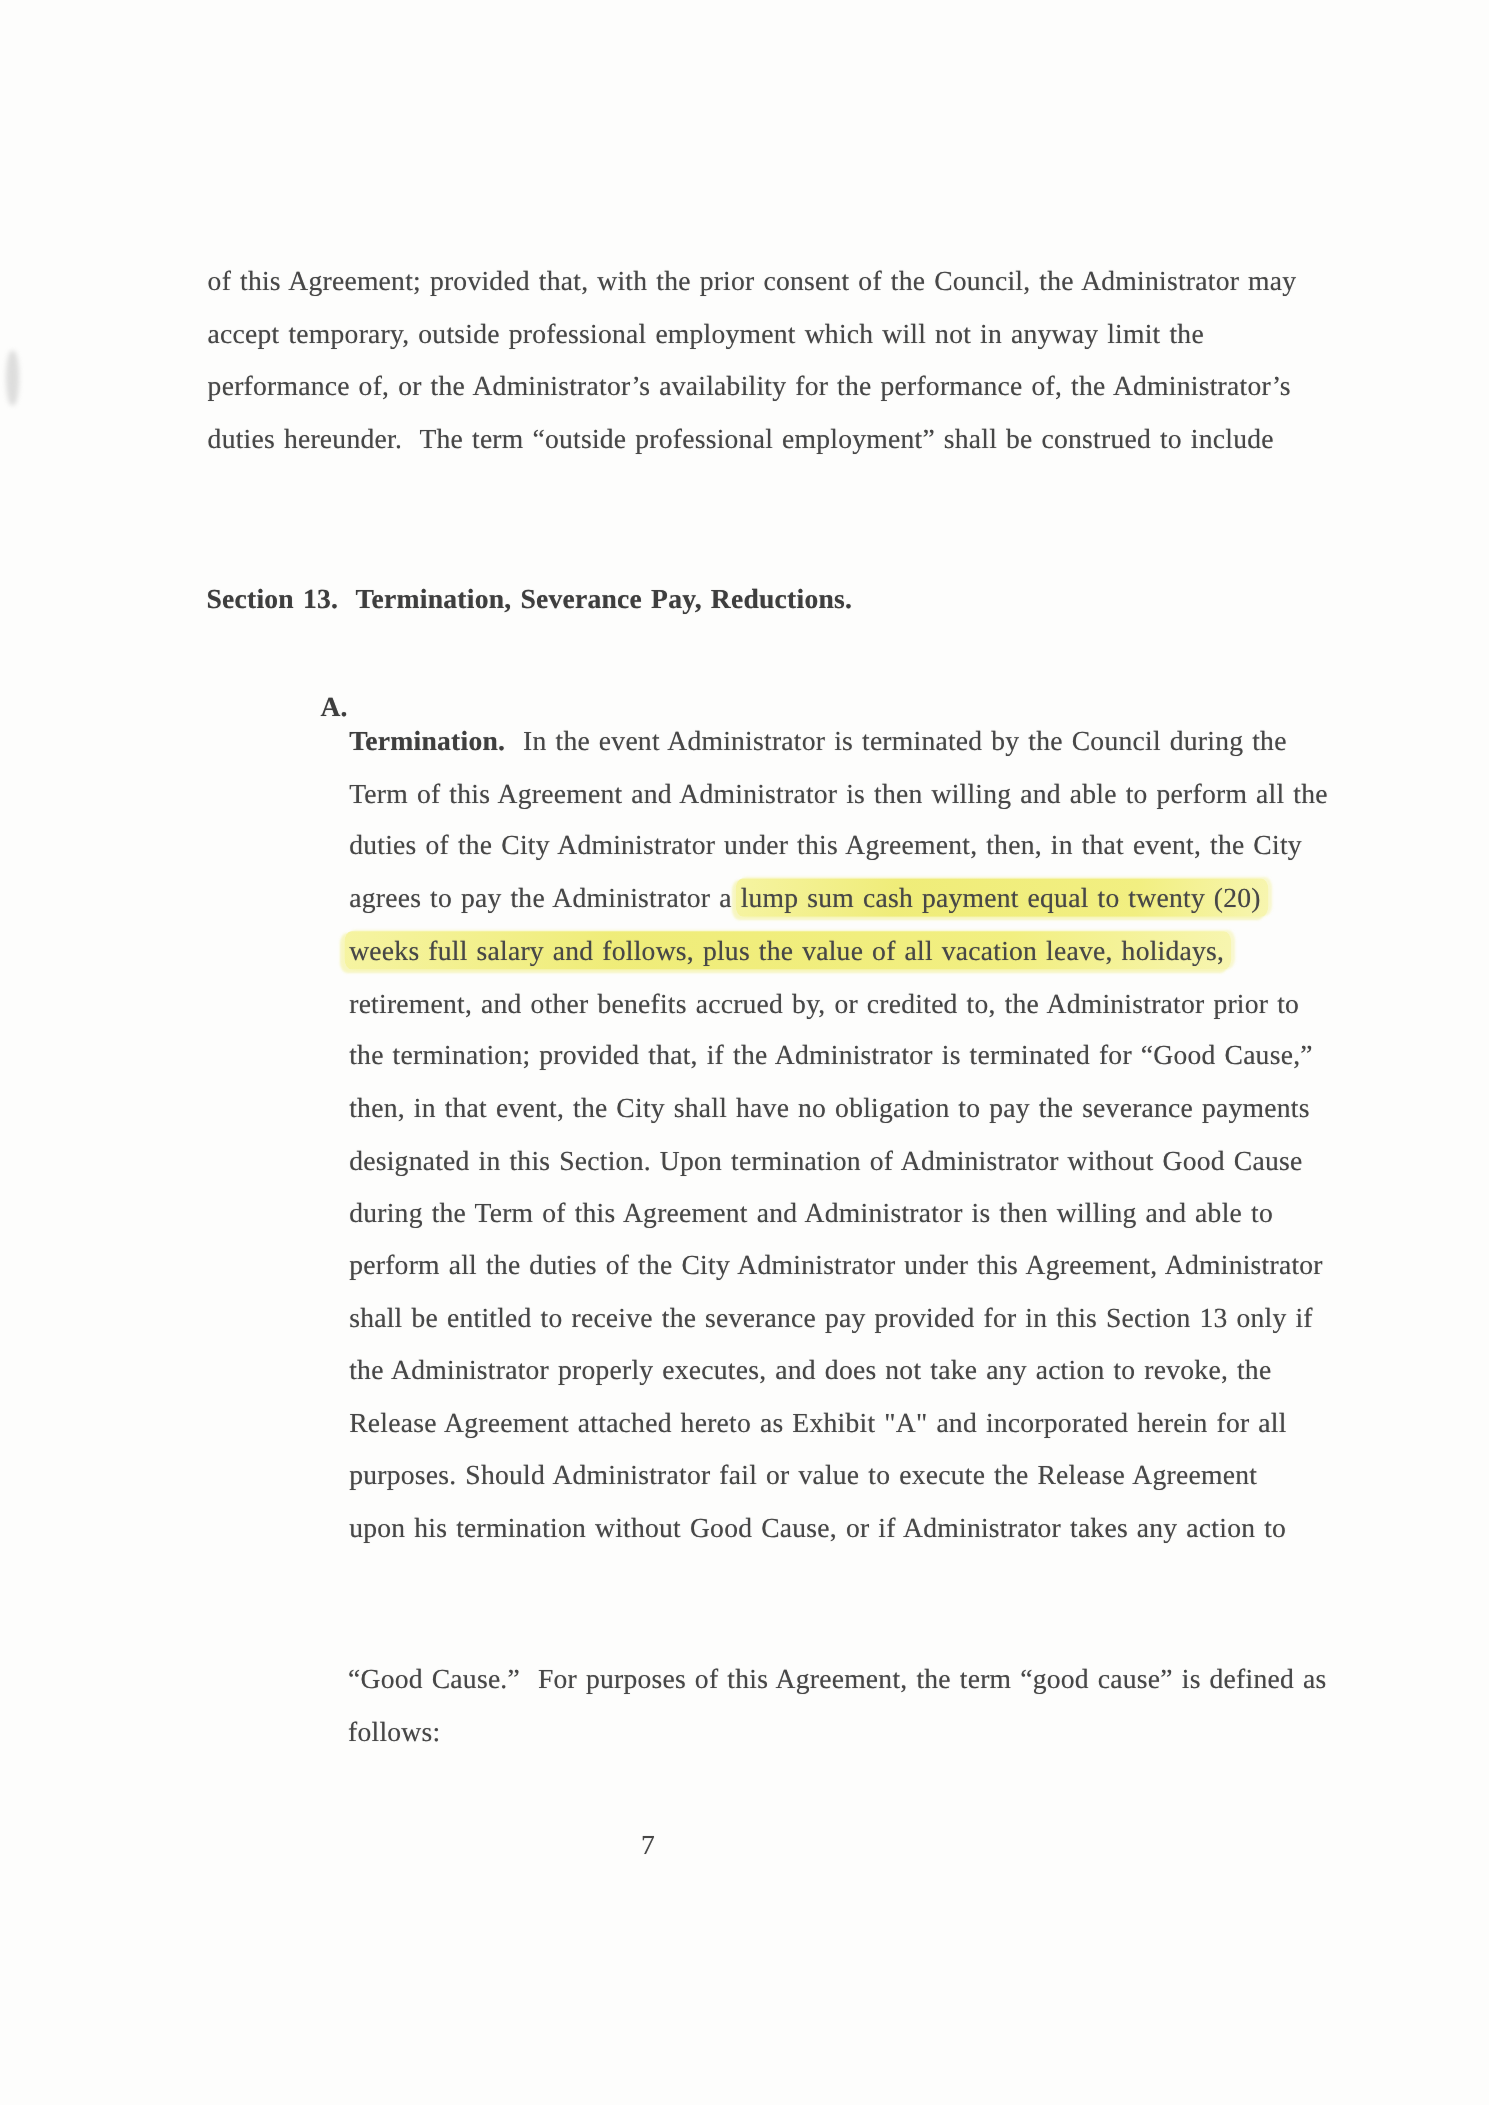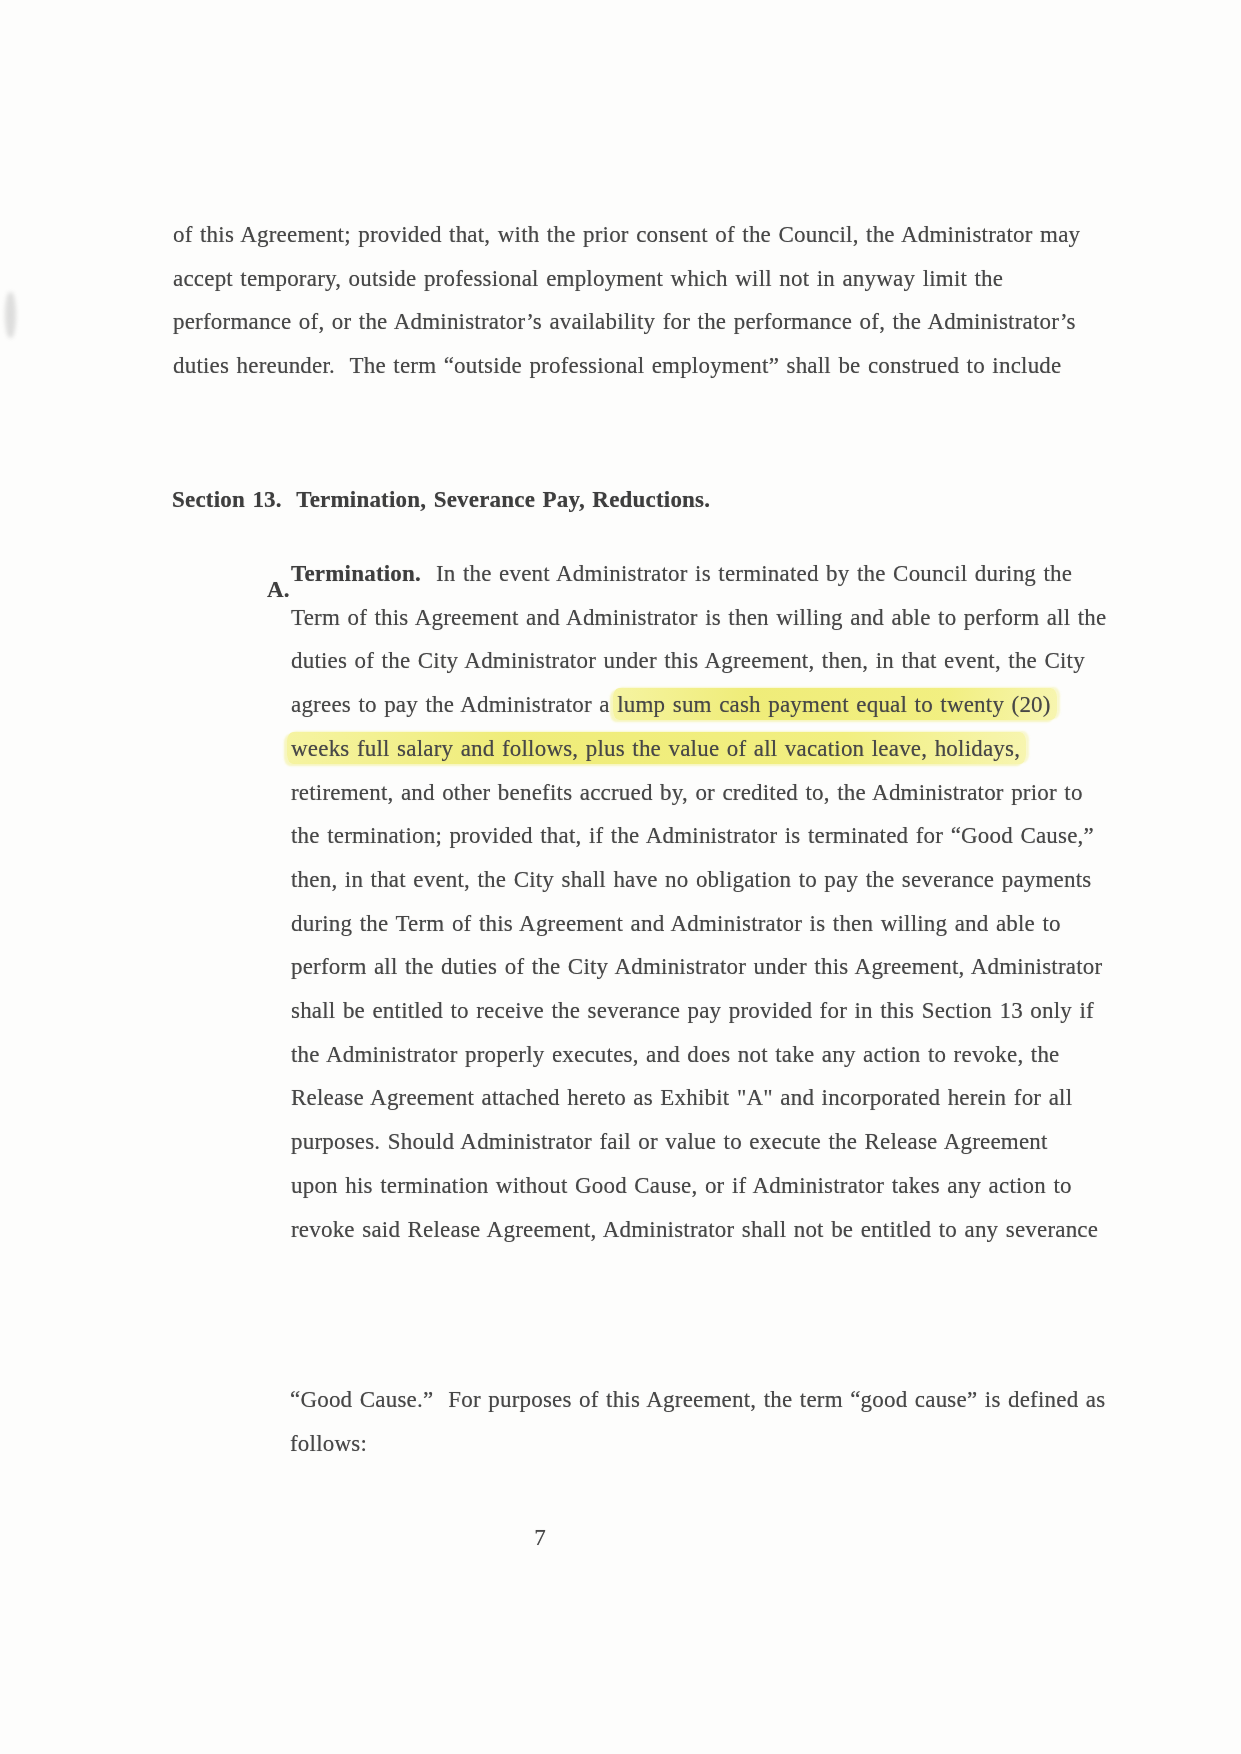--- a/index.html
+++ b/index.html
@@ -25,21 +25,21 @@
   .para{position:absolute;}
   .para-intro{left:142px;top:213px;}
   .section-heading{
     position:absolute;left:141px;top:478px;
     font-weight:700;color:#3e3e3e;
   }
   .item-label{
     position:absolute;left:236px;top:568px;
     font-weight:700;color:#3e3e3e;
   }
-  .para-termination{left:260px;top:552px;}
+  .para-termination{left:260px;top:596px;}
   .para-goodcause{left:259px;top:1378px;}
   .bold{font-weight:700;color:#3e3e3e;}
   mark{
     color:inherit;
     background:linear-gradient(97deg, rgba(241,238,106,0.62), rgba(238,235,110,0.92) 30%, rgba(240,237,112,0.88) 75%, rgba(243,240,125,0.6));
     padding:4px 6px 3px 4px;
     margin:-4px -6px -3px -4px;
     border-radius:6px/9px;
     box-shadow:-3px 2px 2px rgba(240,237,120,0.45), 3px -1px 2px rgba(240,237,120,0.35);
   }
@@ -75,28 +75,28 @@
 
   <div class="para para-termination">
     <span class="ln"><span class="bold">Termination.</span><span>  In the event Administrator is terminated by the Council during the</span></span>
     <span class="ln">Term of this Agreement and Administrator is then willing and able to perform all the</span>
     <span class="ln">duties of the City Administrator under this Agreement, then, in that event, the City</span>
     <span class="ln"><span>agrees to pay the Administrator a </span><mark>lump sum cash payment equal to twenty (20)</mark></span>
     <span class="ln"><mark>weeks full salary and follows, plus the value of all vacation leave, holidays,</mark></span>
     <span class="ln">retirement, and other benefits accrued by, or credited to, the Administrator prior to</span>
     <span class="ln">the termination; provided that, if the Administrator is terminated for “Good Cause,”</span>
     <span class="ln">then, in that event, the City shall have no obligation to pay the severance payments</span>
+    <span class="ln">designated in this Section. Upon termination of Administrator without Good Cause</span>
     <span class="ln">during the Term of this Agreement and Administrator is then willing and able to</span>
     <span class="ln">perform all the duties of the City Administrator under this Agreement, Administrator</span>
     <span class="ln">shall be entitled to receive the severance pay provided for in this Section 13 only if</span>
     <span class="ln">the Administrator properly executes, and does not take any action to revoke, the</span>
     <span class="ln">Release Agreement attached hereto as Exhibit "A" and incorporated herein for all</span>
     <span class="ln">purposes. Should Administrator fail or value to execute the Release Agreement</span>
     <span class="ln">upon his termination without Good Cause, or if Administrator takes any action to</span>
-    <span class="ln">revoke said Release Agreement, Administrator shall not be entitled to any severance</span>
   </div>
 
   <div class="para para-goodcause">
     <span class="ln">“Good Cause.”  For purposes of this Agreement, the term “good cause” is defined as</span>
     <span class="ln">follows:</span>
   </div>
 
   <div class="page-number">7</div>
 
 </div>

